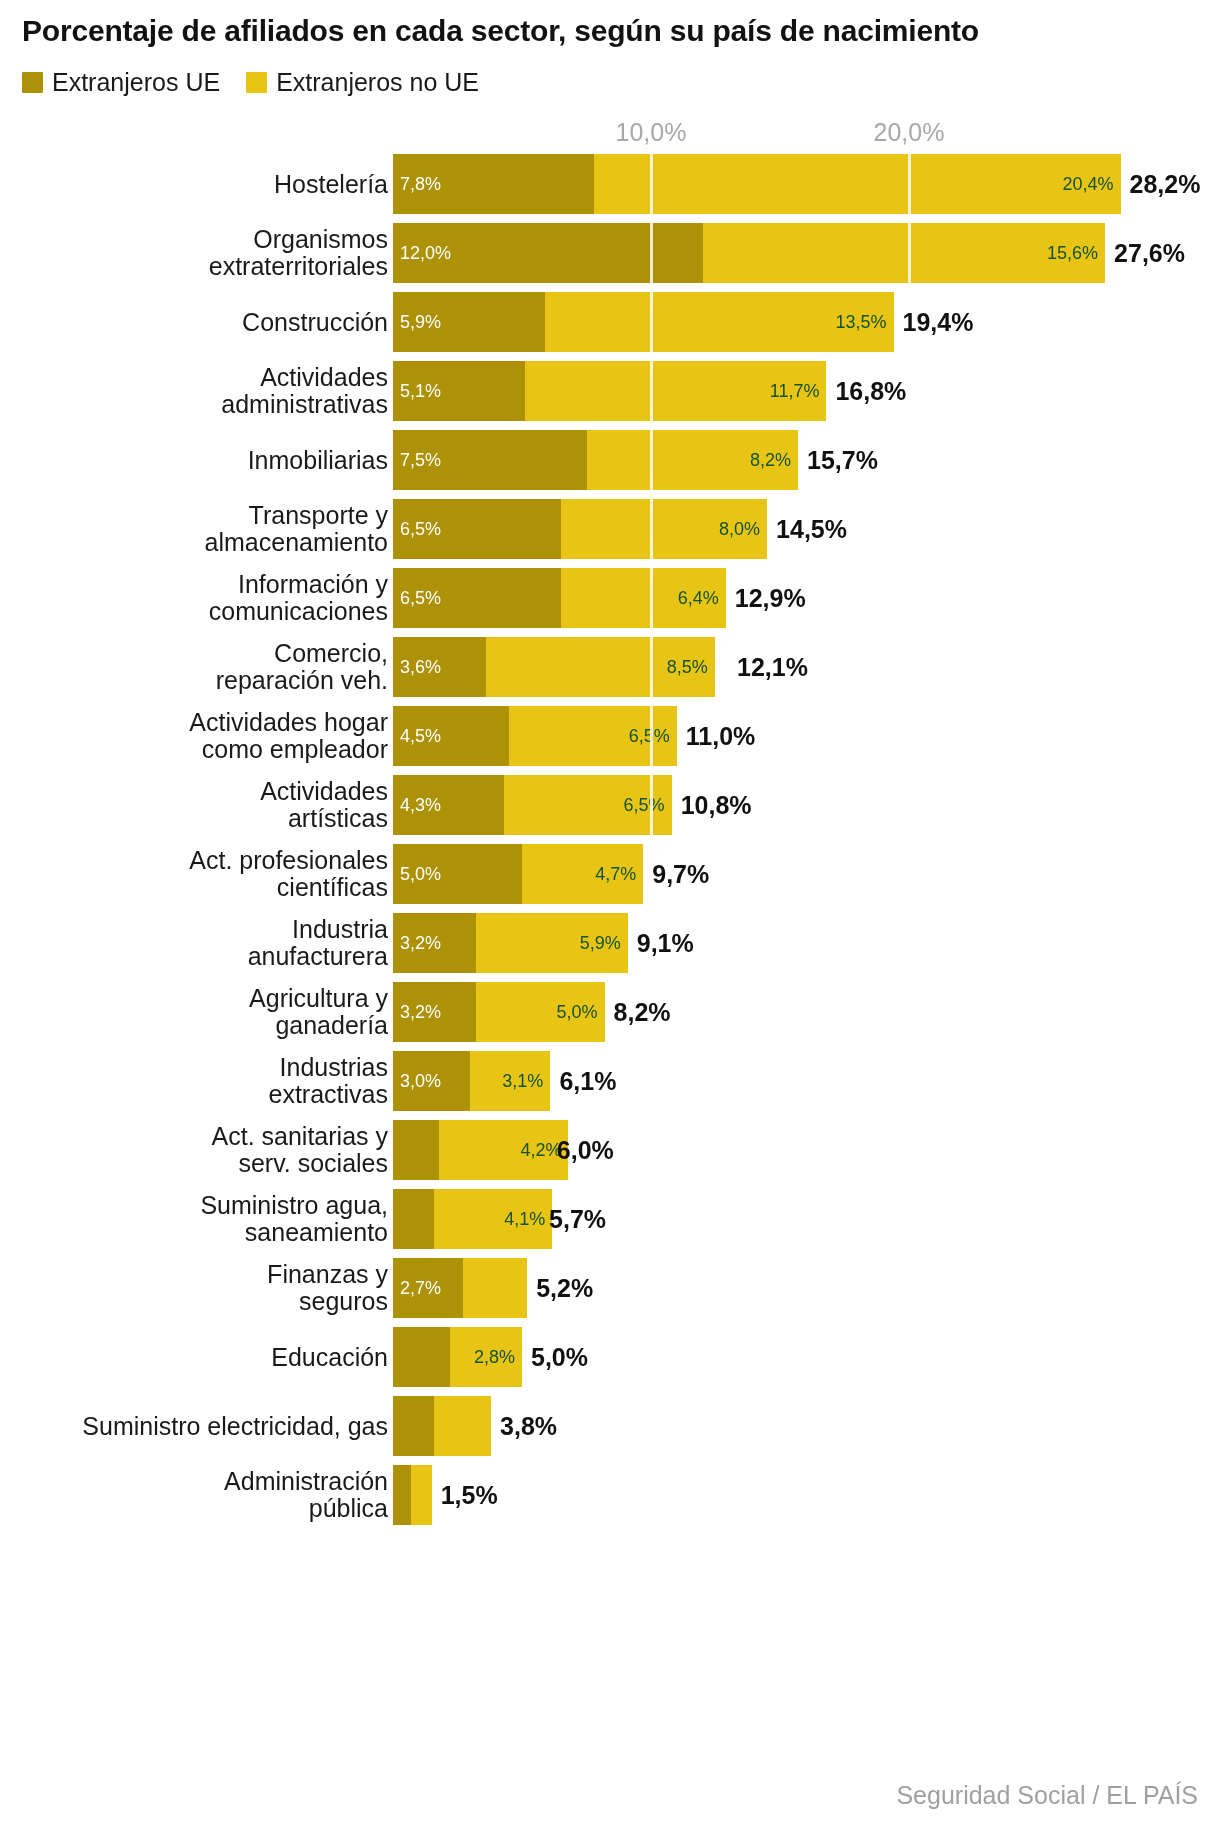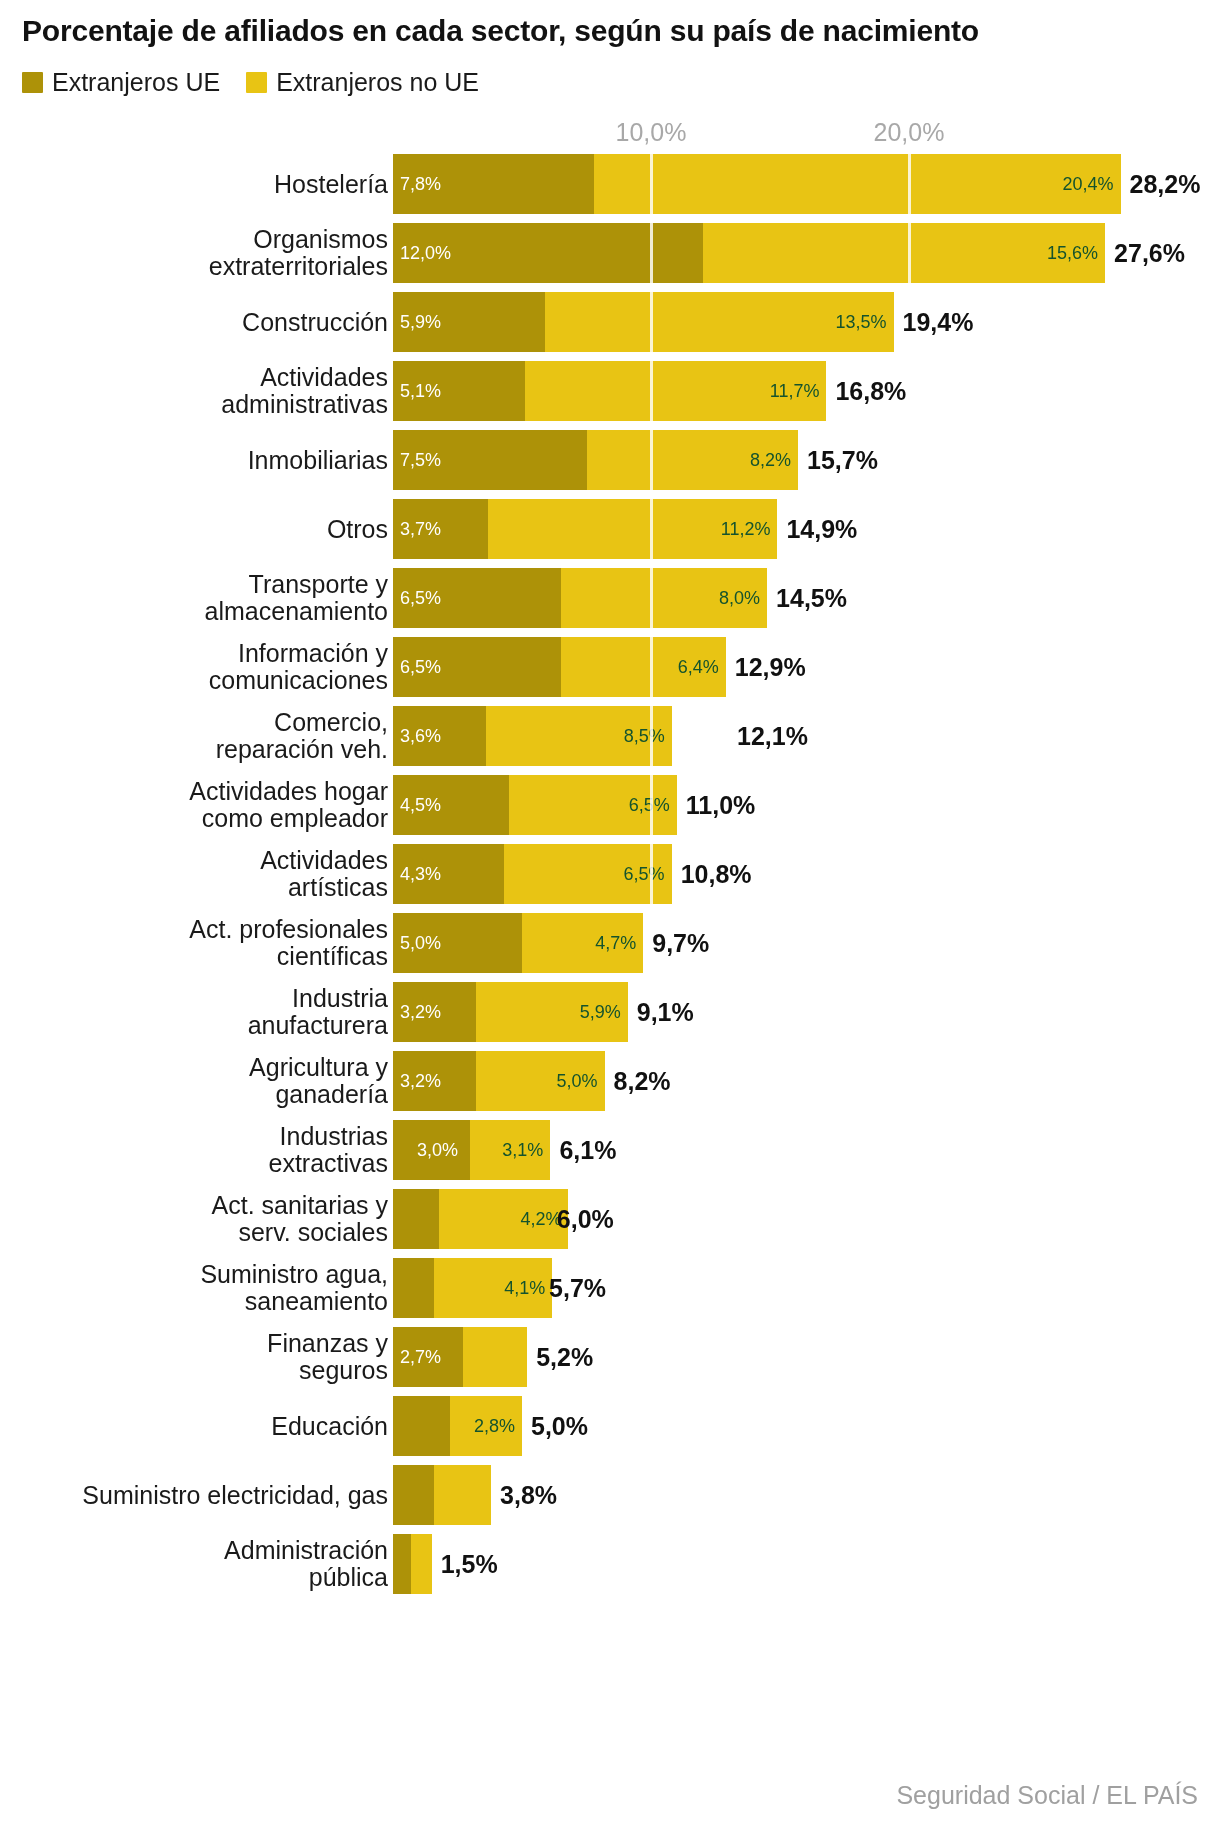--- a/index.html
+++ b/index.html
@@ -221,32 +221,20 @@
             <div class="seg seg-eu" style="width: 193.5px;">
               <span class="seg-value" style="margin-right: auto; padding-left: 7px; padding-right: 0px;">7,5%</span>
             </div>
             <div class="seg seg-noeu" style="width: 211.56px;">
               <span class="seg-value">8,2%</span>
             </div>
           </div>
           <div class="row-total" style="left: 807.06px;">15,7%</div>
         </div>
         <div class="row">
-          <div class="row-label">Otros</div>
-          <div class="bar-wrap">
-            <div class="seg seg-eu" style="width: 95.46px;">
-              <span class="seg-value" style="margin-right: auto; padding-left: 7px; padding-right: 0px;">3,7%</span>
-            </div>
-            <div class="seg seg-noeu" style="width: 288.96px;">
-              <span class="seg-value">11,2%</span>
-            </div>
-          </div>
-          <div class="row-total" style="left: 786.42px;">14,9%</div>
-        </div>
-        <div class="row">
           <div class="row-label">Transporte y
 almacenamiento</div>
           <div class="bar-wrap">
             <div class="seg seg-eu" style="width: 167.7px;">
               <span class="seg-value" style="margin-right: auto; padding-left: 7px; padding-right: 0px;">6,5%</span>
             </div>
             <div class="seg seg-noeu" style="width: 206.4px;">
               <span class="seg-value">8,0%</span>
             </div>
           </div>
@@ -265,21 +253,21 @@
           </div>
           <div class="row-total" style="left: 734.82px;">12,9%</div>
         </div>
         <div class="row">
           <div class="row-label">Comercio,
 reparación veh.</div>
           <div class="bar-wrap">
             <div class="seg seg-eu" style="width: 92.88px;">
               <span class="seg-value" style="margin-right: auto; padding-left: 7px; padding-right: 0px;">3,6%</span>
             </div>
-            <div class="seg seg-noeu" style="width: 186px;">
+            <div class="seg seg-noeu" style="width: 229px;">
               <span class="seg-value">8,5%</span>
             </div>
           </div>
           <div class="row-total" style="left: 737px;">12,1%</div>
         </div>
         <div class="row">
           <div class="row-label">Actividades hogar
 como empleador</div>
           <div class="bar-wrap">
             <div class="seg seg-eu" style="width: 116.1px;">
@@ -341,21 +329,21 @@
               <span class="seg-value">5,0%</span>
             </div>
           </div>
           <div class="row-total" style="left: 613.56px;">8,2%</div>
         </div>
         <div class="row">
           <div class="row-label">Industrias
 extractivas</div>
           <div class="bar-wrap">
             <div class="seg seg-eu" style="width: 77.4px;">
-              <span class="seg-value" style="margin-right: auto; padding-left: 24px; padding-right: 0px;">3,0%</span>
+              <span class="seg-value" style="margin-right: auto; padding-left: 7px; padding-right: 0px;">3,0%</span>
             </div>
             <div class="seg seg-noeu" style="width: 79.98px;">
               <span class="seg-value">3,1%</span>
             </div>
           </div>
           <div class="row-total" style="left: 559.38px;">6,1%</div>
         </div>
         <div class="row">
           <div class="row-label">Act. sanitarias y
 serv. sociales</div>

